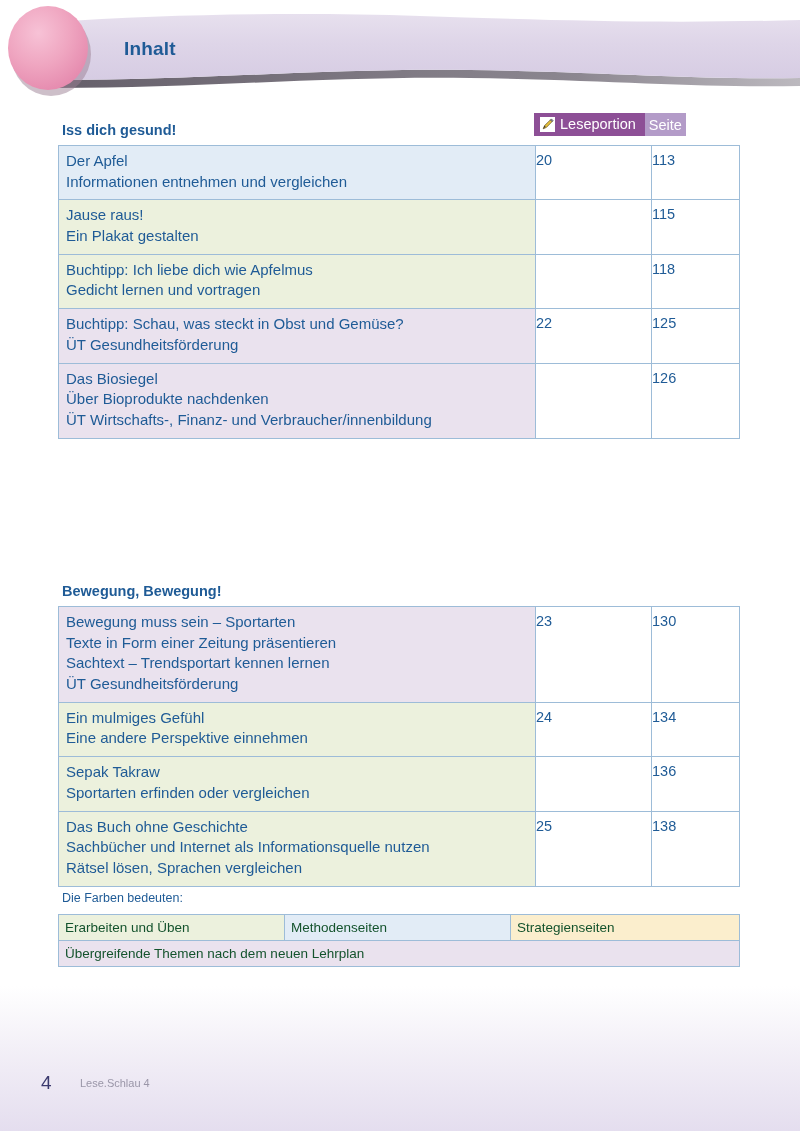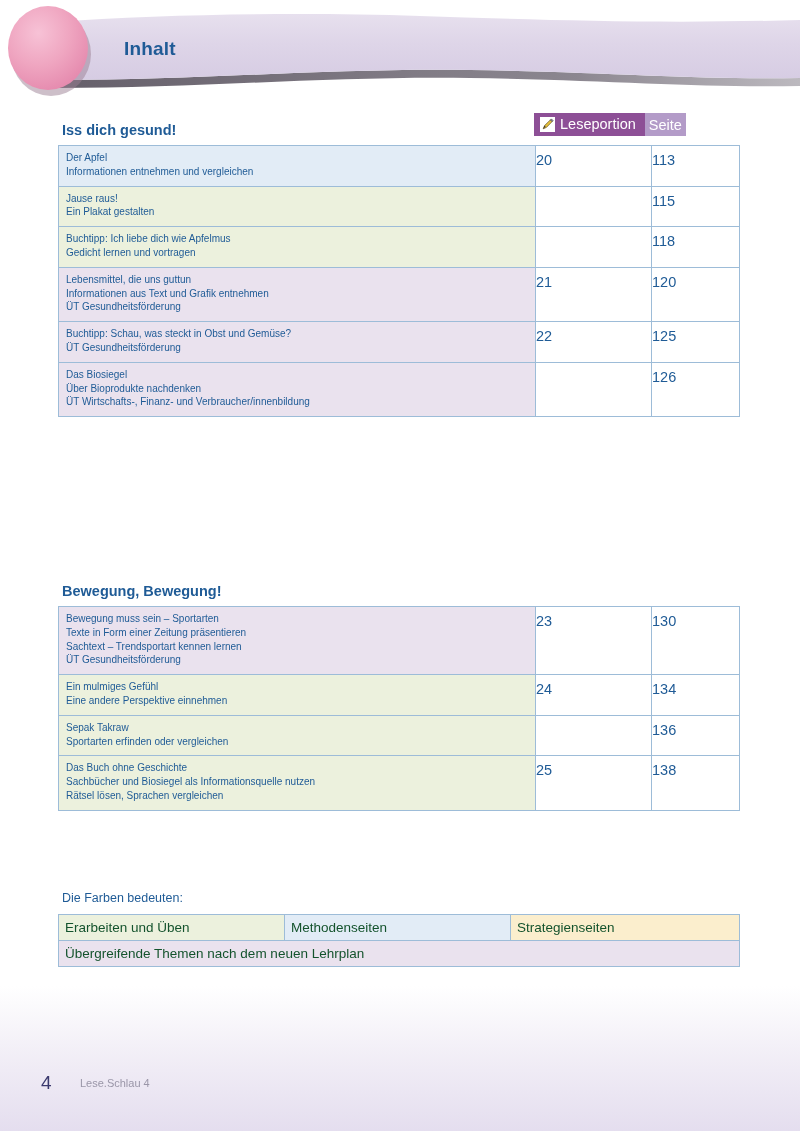--- a/index.html
+++ b/index.html
@@ -111,21 +111,21 @@
     border: 1px solid #9dbcd8;
   }
   .toc td {
     border: 1px solid #9dbcd8;
     vertical-align: top;
     padding: 0;
     color: #1f5b96;
   }
   .toc td.c-title {
     padding: 5px 6px 7px 7px;
-    font-size: 10px;
+    font-size: 15px;
     line-height: 1.38;
   }
   .toc td.c-lese,
   .toc td.c-seite {
     background: #ffffff;
     text-align: left;
     font-size: 14.5px;
     padding-top: 6px;
   }
   .toc col.w-lese { width: 116px; }
@@ -266,29 +266,20 @@
         <tr>
           <td class="c-title bg-erarb">
             <span class="row-line">Buchtipp: Ich liebe dich wie Apfelmus</span>
             <span class="row-line">Gedicht lernen und vortragen</span>
           </td>
           <td class="c-lese"></td>
           <td class="c-seite">118</td>
         </tr>
         <tr>
           <td class="c-title bg-ueber">
-            <span class="row-line">Lebensmittel, die uns guttun</span>
-            <span class="row-line">Informationen aus Text und Grafik entnehmen</span>
-            <span class="row-line">ÜT Gesundheitsförderung</span>
-          </td>
-          <td class="c-lese">21</td>
-          <td class="c-seite">120</td>
-        </tr>
-        <tr>
-          <td class="c-title bg-ueber">
             <span class="row-line">Buchtipp: Schau, was steckt in Obst und Gemüse?</span>
             <span class="row-line">ÜT Gesundheitsförderung</span>
           </td>
           <td class="c-lese">22</td>
           <td class="c-seite">125</td>
         </tr>
         <tr>
           <td class="c-title bg-ueber">
             <span class="row-line">Das Biosiegel</span>
             <span class="row-line">Über Bioprodukte nachdenken</span>
@@ -330,21 +321,21 @@
           <td class="c-title bg-erarb">
             <span class="row-line">Sepak Takraw</span>
             <span class="row-line">Sportarten erfinden oder vergleichen</span>
           </td>
           <td class="c-lese"></td>
           <td class="c-seite">136</td>
         </tr>
         <tr>
           <td class="c-title bg-erarb">
             <span class="row-line">Das Buch ohne Geschichte</span>
-            <span class="row-line">Sachbücher und Biosiegel als Informationsquelle nutzen</span>
+            <span class="row-line">Sachbücher und Internet als Informationsquelle nutzen</span>
             <span class="row-line">Rätsel lösen, Sprachen vergleichen</span>
           </td>
           <td class="c-lese">25</td>
           <td class="c-seite">138</td>
         </tr>
       </tbody>
   </table>
 
   <div class="legend-caption" style="top:891px;">Die Farben bedeuten:</div>
   <table class="legend" style="top:914px;">

